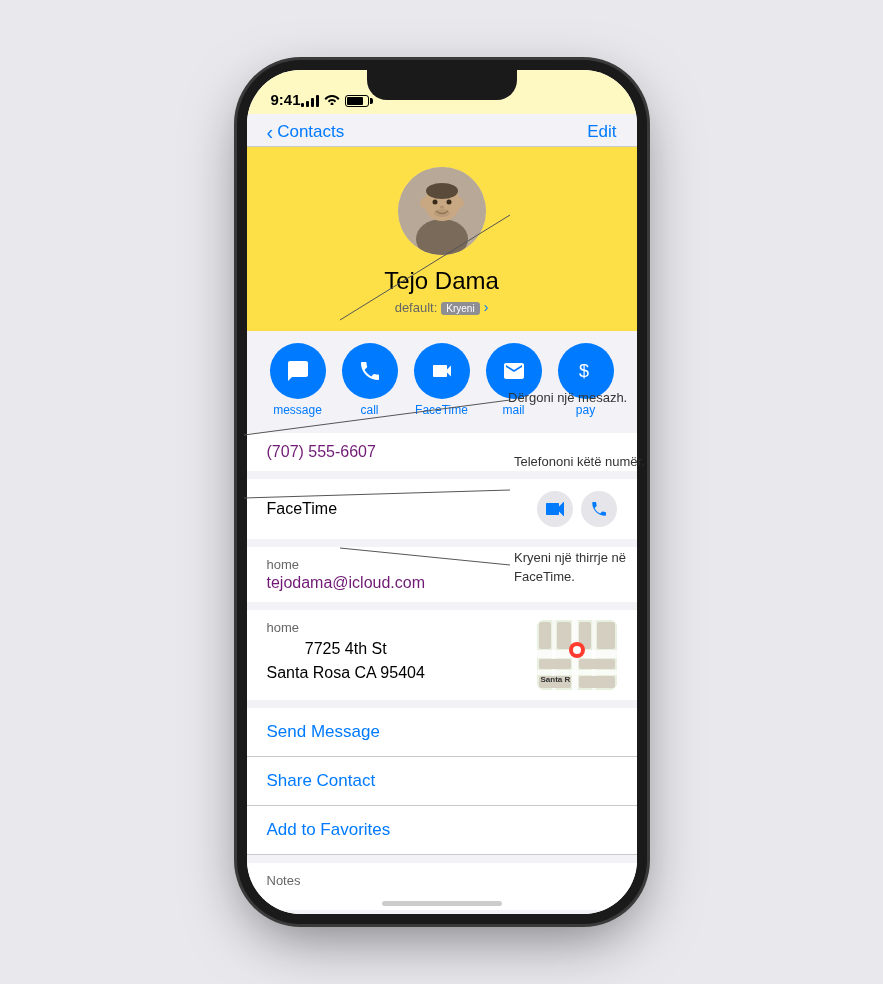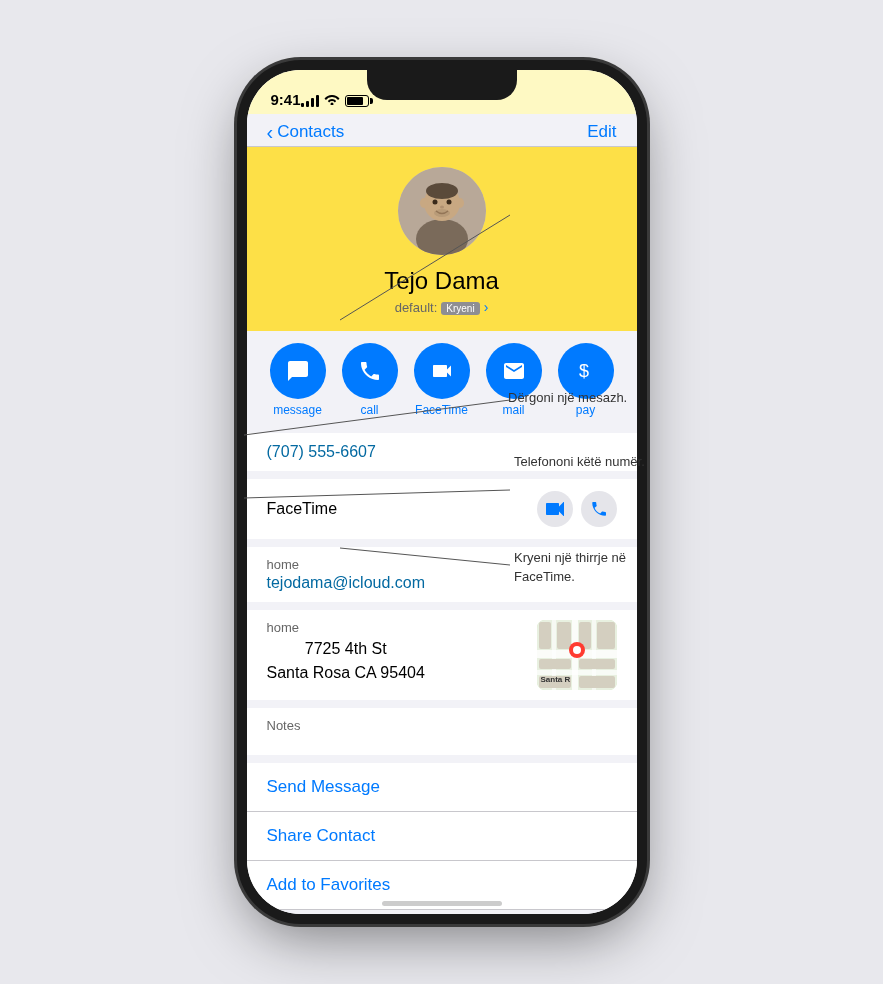--- a/index.html
+++ b/index.html
@@ -230,21 +230,21 @@
     .row-label {
       font-size: 13px;
       color: #666;
       margin-bottom: 2px;
     }
     .row-value {
       font-size: 16px;
       color: #000;
     }
     .row-value.link {
-      color: #0369a1;
+      color: #701a75;
     }
     .facetime-row {
       display: flex;
       align-items: center;
       justify-content: space-between;
       padding: 12px 20px;
     }
     .facetime-label {
       font-size: 16px;
       color: #000;
@@ -500,34 +500,34 @@
 
               <circle cx="40" cy="30" r="8" fill="#ff3b30"></circle>
               <circle cx="40" cy="30" r="4" fill="#fff"></circle>
             </svg>
             <div class="map-label">Santa R</div>
           </div>
         </div>
       </div>
 
       <div class="content-section">
+        <div class="action-link-row">
+          <a>Send Message</a>
+        </div>
+        <div class="action-link-row">
+          <a>Share Contact</a>
+        </div>
+        <div class="action-link-row">
+          <a>Add to Favorites</a>
+        </div>
+      </div>
+
+      <div class="content-section">
         <div class="section-row notes-row">
           <div class="row-label">Notes</div>
-        </div>
-      </div>
-
-      <div class="content-section">
-        <div class="action-link-row">
-          <a>Send Message</a>
-        </div>
-        <div class="action-link-row">
-          <a>Share Contact</a>
-        </div>
-        <div class="action-link-row">
-          <a>Add to Favorites</a>
         </div>
       </div>
 
     </div>
 
     <div class="home-indicator"></div>
   </div>
 
   <svg style="position:absolute;top:0;left:0;width:883px;height:984px;pointer-events:none;">
 

